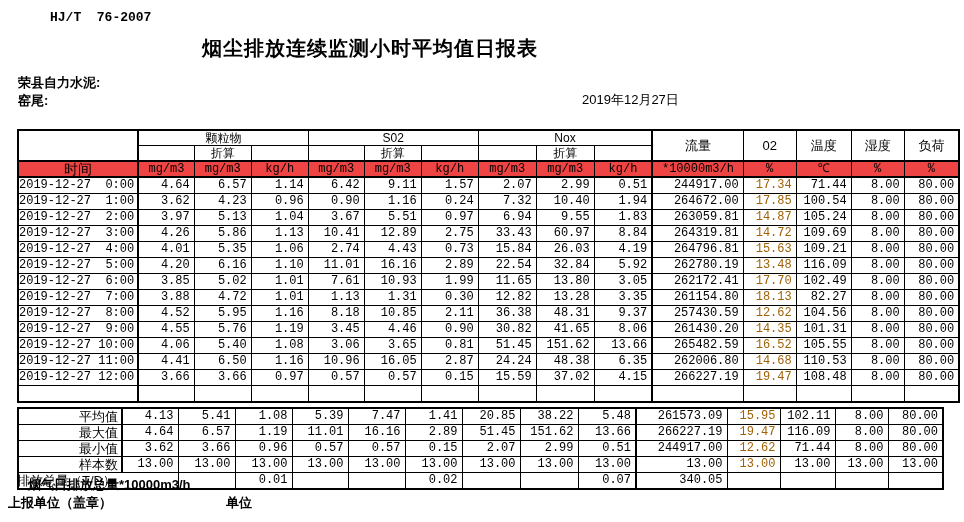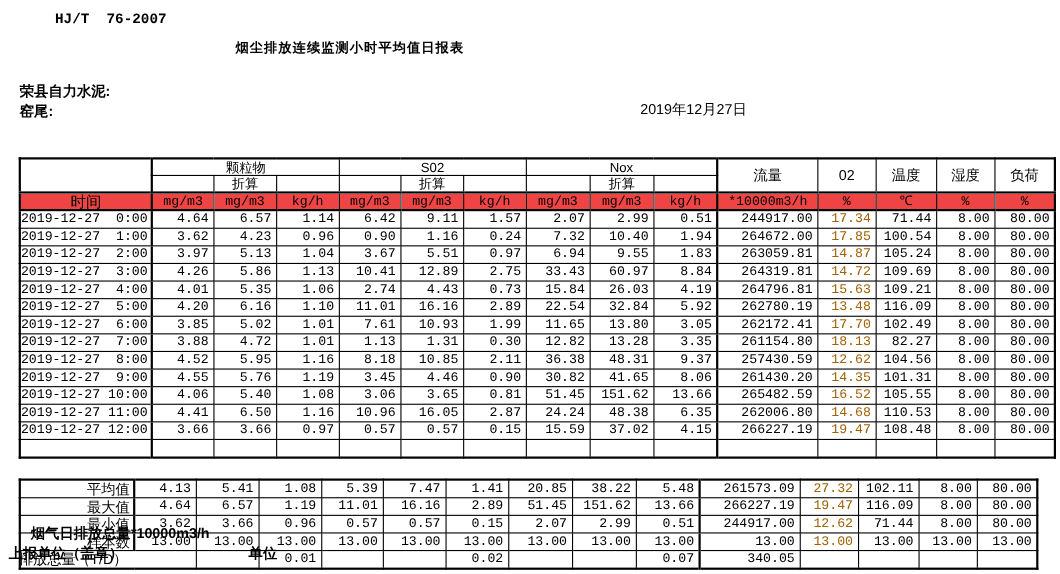--- a/index.html
+++ b/index.html
@@ -1,24 +1,24 @@
 <!DOCTYPE html>
 <html><head>
 <meta charset="utf-8">
 <style>
   html,body{margin:0;padding:0;background:#fff;}
   body{width:964px;height:522px;position:relative;font-family:"Liberation Sans",sans-serif;color:#000;overflow:hidden;}
   .abs{position:absolute;white-space:pre;}
   .code{left:18px;top:10px;font-weight:bold;font-size:13px;font-family:"Liberation Mono","DejaVu Sans Mono",monospace;padding-left:32px;}
-  .title{left:214px;top:35px;font-weight:bold;font-size:12px;letter-spacing:1px;}
+  .title{left:202px;top:35px;font-weight:bold;font-size:20px;letter-spacing:1px;}
   .company{left:18px;top:74px;font-weight:bold;font-size:13px;}
   .location{left:18px;top:92px;font-weight:bold;font-size:13px;}
   .date{left:582px;top:91px;font-size:13px;}
   .tables{position:absolute;left:17px;top:129px;}
-  table{border-collapse:collapse;table-layout:fixed;border:2px solid #000;margin-top:14px;}
+  table{border-collapse:collapse;table-layout:fixed;border:2px solid #000;}
   .tgap{height:4px;}
   th,td{border:1px solid #000;overflow:hidden;padding:0;margin:0;}
   thead th{font-weight:normal;height:14px;line-height:14px;font-size:12px;text-align:center;}
   th.single{font-size:13px;}
   tr.units-row th{background:#ef4444;border-top:2px solid #000;border-bottom:2px solid #000;font-size:12px;font-family:"Liberation Mono","DejaVu Sans Mono",monospace;}
   tr.units-row th.time-head{font-size:14px;font-family:"Liberation Sans",sans-serif;}
   td{height:15px;line-height:15px;font-size:12px;font-family:"Liberation Mono","DejaVu Sans Mono",monospace;white-space:pre;}
   td.num{text-align:right;padding-right:4px;}
   td.time{text-align:right;padding-right:3px;}
   td.slabel{text-align:right;padding-right:3px;font-size:13px;font-family:"Liberation Sans",sans-serif;}
@@ -366,21 +366,21 @@
           <td class="num">4.13</td>
           <td class="num">5.41</td>
           <td class="num">1.08</td>
           <td class="num">5.39</td>
           <td class="num">7.47</td>
           <td class="num">1.41</td>
           <td class="num">20.85</td>
           <td class="num">38.22</td>
           <td class="num">5.48</td>
           <td class="num flow">261573.09</td>
-          <td class="num o2">27.32</td>
+          <td class="num o2">15.95</td>
           <td class="num">102.11</td>
           <td class="num">8.00</td>
           <td class="num">80.00</td>
         </tr>
         <tr>
           <td class="slabel c1">最大值</td>
           <td class="num">4.64</td>
           <td class="num">6.57</td>
           <td class="num">1.19</td>
           <td class="num">11.01</td>

